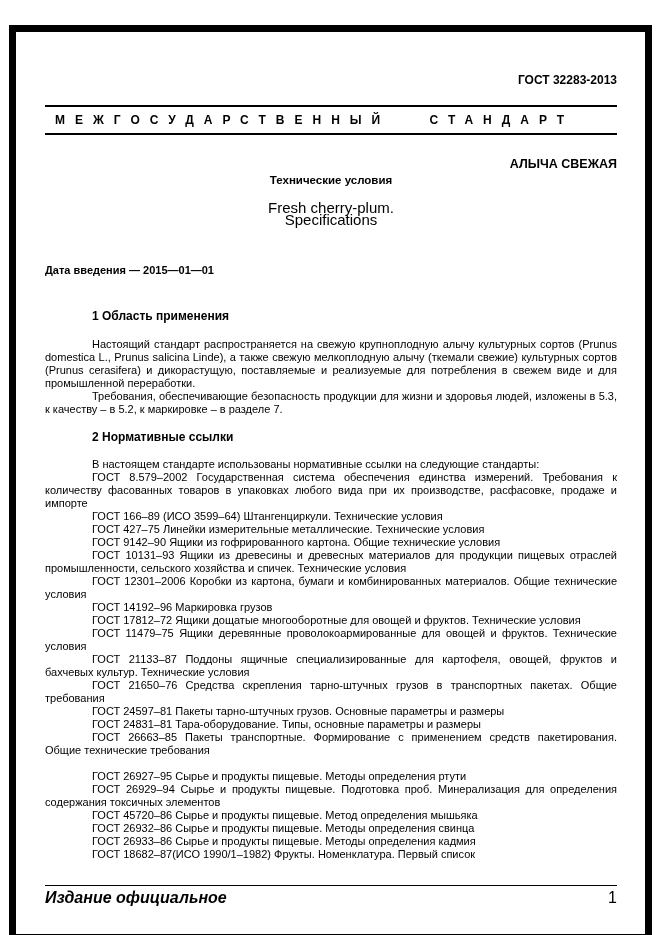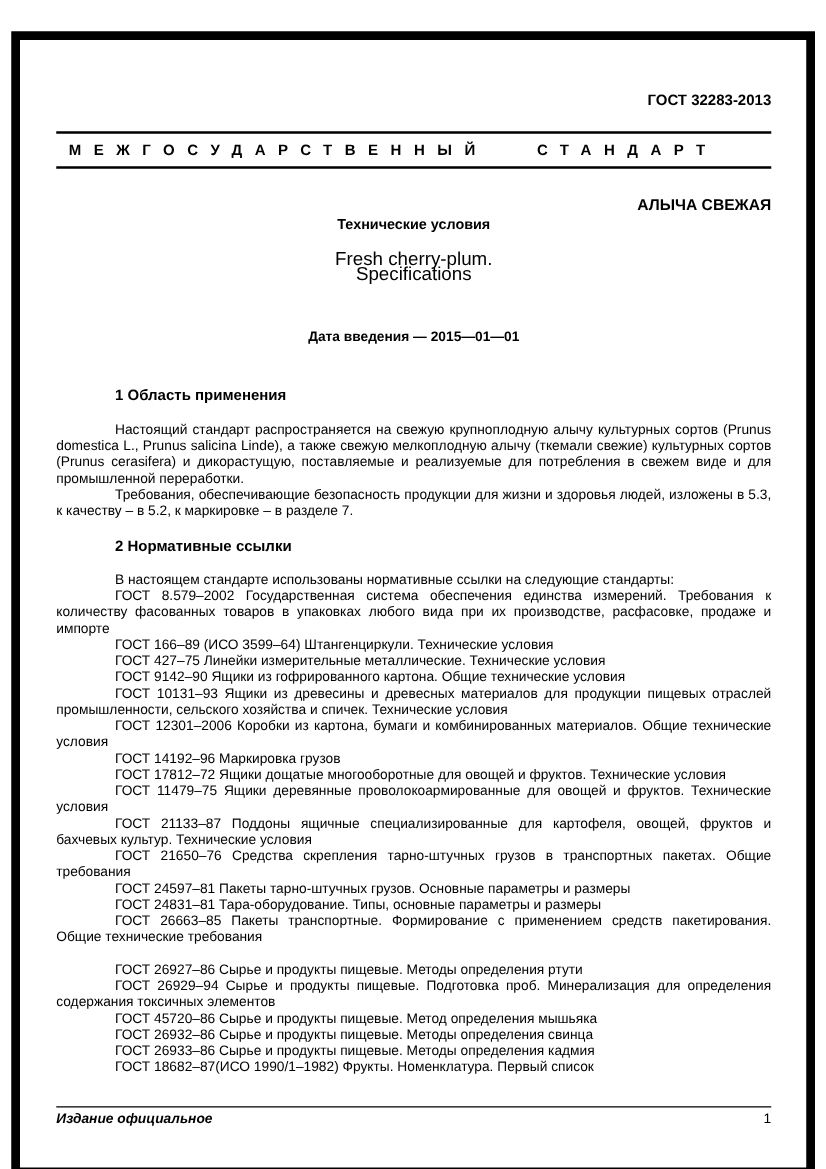--- a/index.html
+++ b/index.html
@@ -66,21 +66,21 @@
     font-size: 11.5px;
   }
   .title-en {
     margin-top: 16px;
     text-align: center;
     font-size: 15px;
     line-height: 12px;
   }
   .eff-date {
     margin-top: 38px;
-    text-align: center;
+    text-align: left;
     font-weight: bold;
     font-size: 11px;
   }
   .section-heading {
     font-weight: bold;
     font-size: 12px;
     text-indent: 47px;
     margin: 33px 0 15px 0;
   }
   .section + .section .section-heading {
@@ -105,21 +105,21 @@
   }
   .footer-rule {
     height: 1px;
     background: #000000;
   }
   .footer-row {
     display: flex;
     justify-content: space-between;
     align-items: baseline;
     margin-top: 3px;
-    font-size: 11px;
+    font-size: 16px;
   }
   .footer-edition {
     font-weight: bold;
     font-style: italic;
   }
   .footer-page {
     font-weight: normal;
   }
 </style>
 </head>
@@ -168,21 +168,21 @@
           <p class="para">ГОСТ 12301–2006 Коробки из картона, бумаги и комбинированных материалов. Общие технические условия</p>
           <p class="para">ГОСТ 14192–96 Маркировка грузов</p>
           <p class="para">ГОСТ 17812–72 Ящики дощатые многооборотные для овощей и фруктов. Технические условия</p>
           <p class="para">ГОСТ 11479–75 Ящики деревянные проволокоармированные для овощей и фруктов. Технические условия</p>
           <p class="para">ГОСТ 21133–87 Поддоны ящичные специализированные для картофеля, овощей, фруктов и бахчевых культур. Технические условия</p>
           <p class="para">ГОСТ 21650–76 Средства скрепления тарно-штучных грузов в транспортных пакетах. Общие требования</p>
           <p class="para">ГОСТ 24597–81 Пакеты тарно-штучных грузов. Основные параметры и размеры</p>
           <p class="para">ГОСТ 24831–81 Тара-оборудование. Типы, основные параметры и размеры</p>
           <p class="para">ГОСТ 26663–85 Пакеты транспортные. Формирование с применением средств пакетирования. Общие технические требования</p>
           <p class="para spacer"></p>
-          <p class="para">ГОСТ 26927–86 Сырье и продукты пищевые. Методы определения ртути</p>
+          <p class="para">ГОСТ 26927–95 Сырье и продукты пищевые. Методы определения ртути</p>
           <p class="para">ГОСТ 26929–94 Сырье и продукты пищевые. Подготовка проб. Минерализация для определения содержания токсичных элементов</p>
           <p class="para">ГОСТ 45720–86 Сырье и продукты пищевые. Метод определения мышьяка</p>
           <p class="para">ГОСТ 26932–86 Сырье и продукты пищевые. Методы определения свинца</p>
           <p class="para">ГОСТ 26933–86 Сырье и продукты пищевые. Методы определения кадмия</p>
           <p class="para">ГОСТ 18682–87(ИСО 1990/1–1982) Фрукты. Номенклатура. Первый список</p>
         </div>
     </div>
 
   </div>
 

